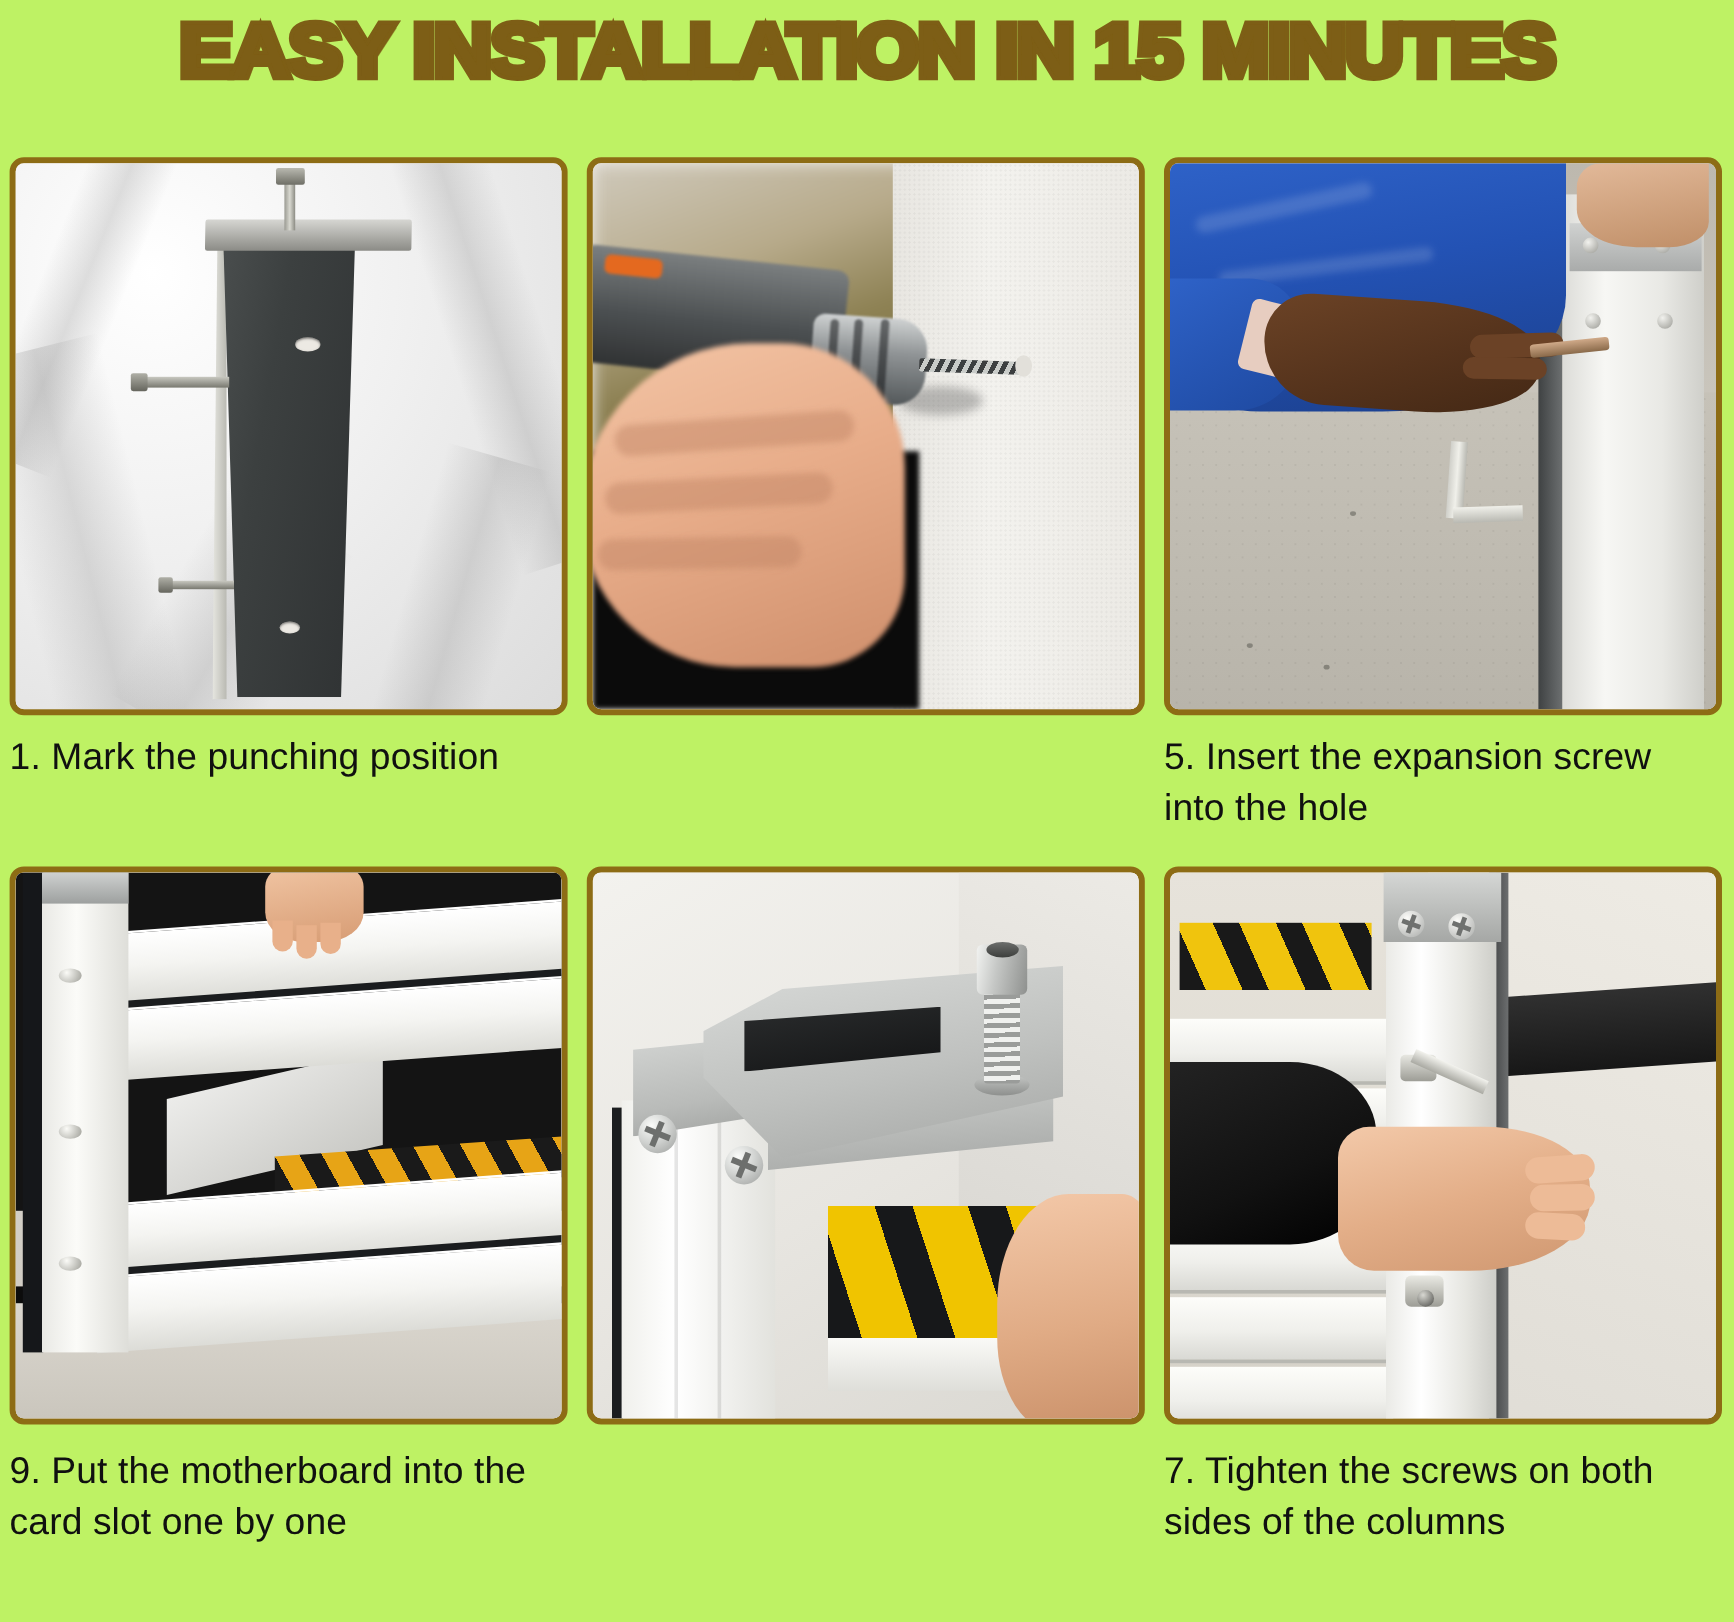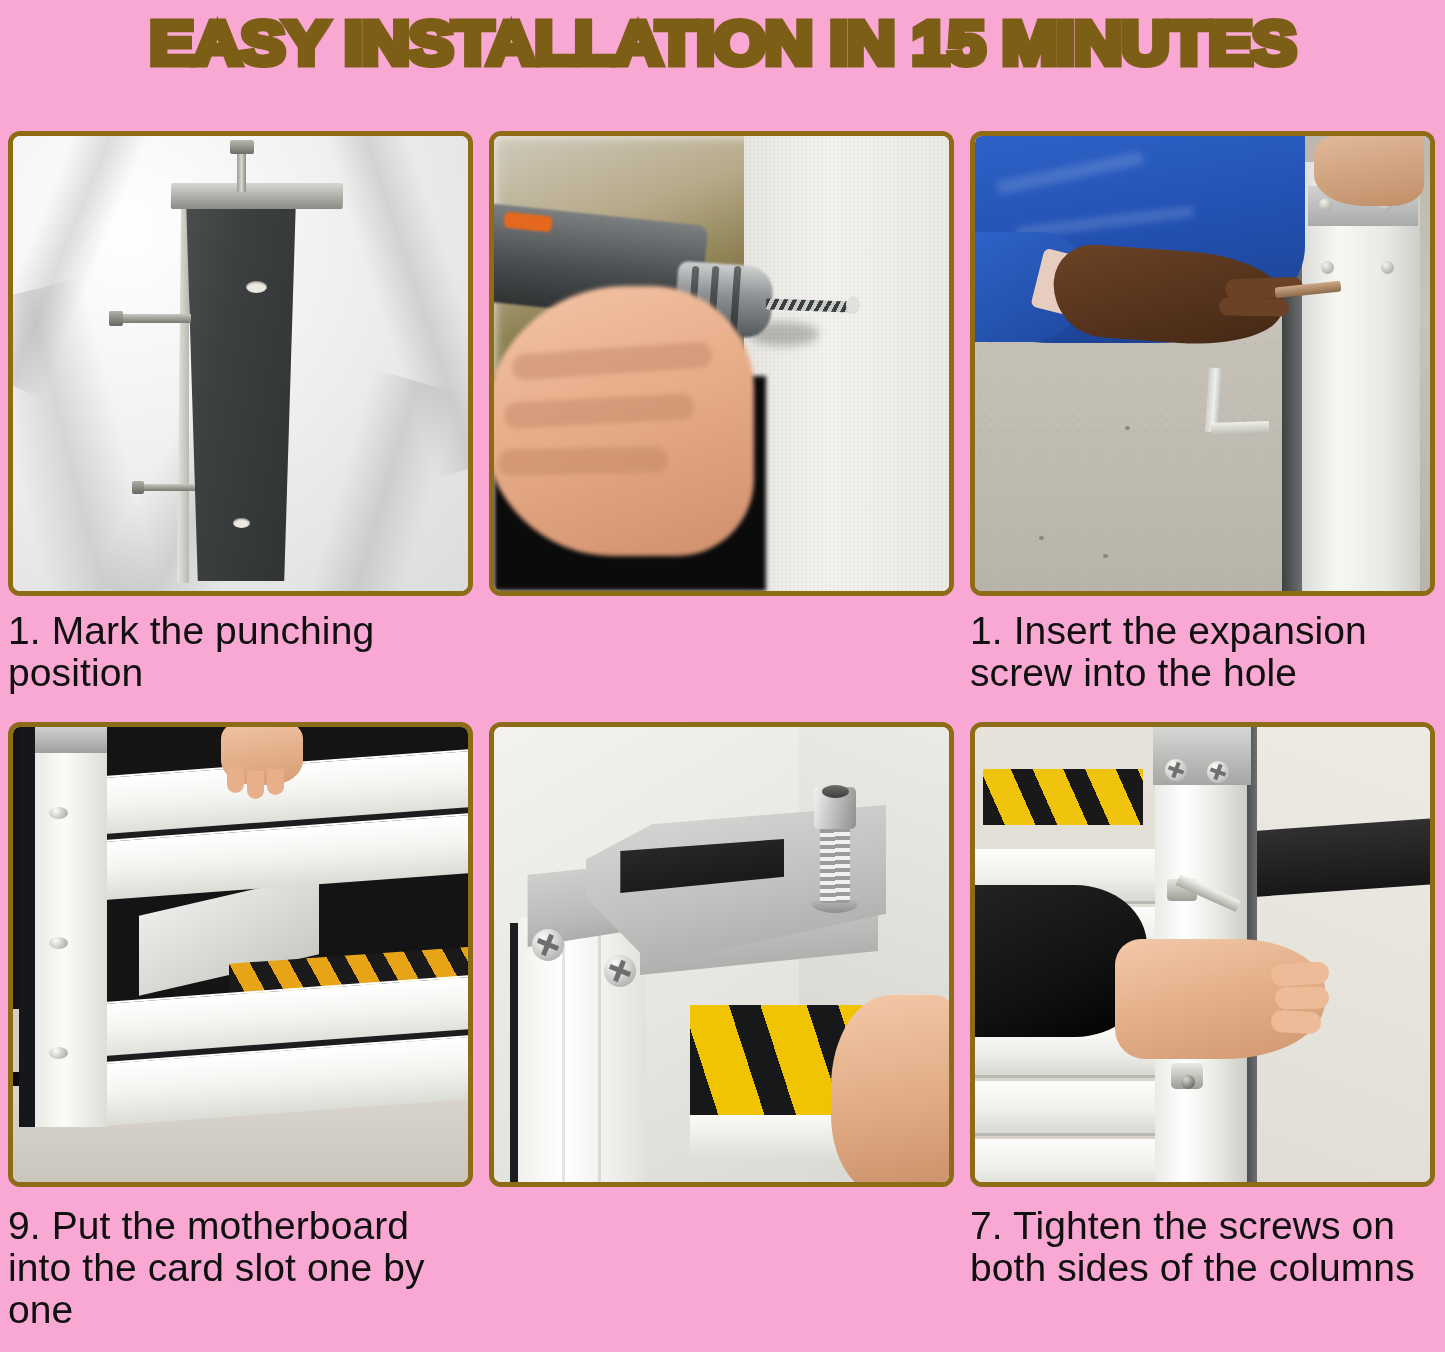--- a/index.html
+++ b/index.html
@@ -2,21 +2,21 @@
 <html><head>
 <meta charset="utf-8">
 <style>
   html,body{margin:0;padding:0;background:#ffffff;}
   body{
     width:1445px;height:1352px;
     font-family:"Liberation Sans","DejaVu Sans",sans-serif;
     -webkit-font-smoothing:antialiased;
     overflow:hidden;
   }
-  .page{position:relative;width:1445px;height:1352px;background:#f9a8d4;}
+  .page{position:relative;width:1445px;height:1352px;background:#bef264;}
 
   
   .title-bar{
     position:absolute;left:0;top:0;width:1445px;height:86px;
     display:flex;align-items:center;justify-content:center;
   }
   .title{
     font-size:62px;line-height:62px;font-weight:bold;
     letter-spacing:-1px;
     transform:scaleX(1.08);
@@ -42,21 +42,21 @@
     border:5px solid #8d6c15;
     border-radius:12px;
     background:#efeae0;
     box-sizing:border-box;
     overflow:hidden;
     position:relative;
   }
   .photo{position:absolute;inset:0;overflow:hidden;}
   .caption{
     margin:14px 8px 0 8px;
-    font-size:39px;line-height:42px;
+    font-size:31px;line-height:42px;
     color:#101010;font-weight:normal;
     letter-spacing:.1px;
   }
   .row2 .caption{margin-top:18px;}
   .gap{height:28px;}
 
   
   .p1{background:
       radial-gradient(ellipse at 25% 20%, #ffffff 0%, #f0f0f0 45%, #dcdcdc 100%);}
   .p1 .fold{position:absolute;background:linear-gradient(90deg,rgba(0,0,0,0) 0%,rgba(150,150,150,.30) 50%,rgba(0,0,0,0) 100%);}
@@ -433,21 +433,21 @@
             <div class="finger fi2"></div>
             <div class="hand2"></div>
             <div class="tool"></div>
             <div class="allen"></div>
             <div class="allen2"></div>
             <div class="speck" style="left:150px;top:290px;"></div>
             <div class="speck" style="left:64px;top:400px;"></div>
             <div class="speck" style="left:128px;top:418px;"></div>
           </div>
         </div>
-        <div class="caption">1. Insert the expansion screw into the hole</div>
+        <div class="caption">5. Insert the expansion screw into the hole</div>
       </div>
 
     </div>
 
     <div class="gap"></div>
 
     <div class="row row2">
 
       <div class="cell">
         <div class="frame">

